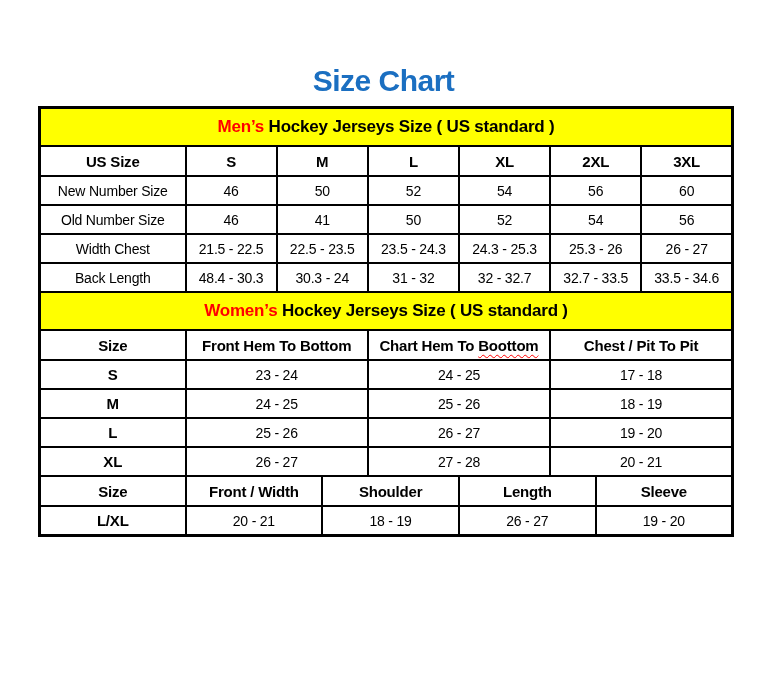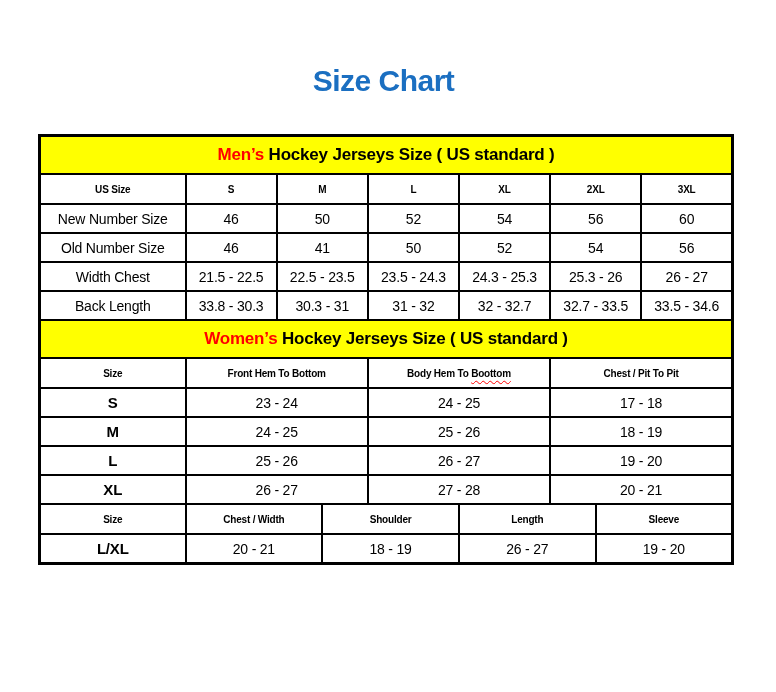--- a/index.html
+++ b/index.html
@@ -13,21 +13,21 @@
   }
   .page-title {
     margin: 64px 9px 0 0;
     text-align: center;
     font-size: 30px;
     font-weight: 700;
     color: var(--title_blue, #1b6fc1);
     letter-spacing: -0.5px;
   }
   .chart-wrap {
-    margin: 36px 42px 0 38px;
+    margin: 8px 42px 0 38px;
   }
   table.size-chart {
     width: 696px;
     border-collapse: collapse;
     table-layout: fixed;
     border: 3px solid var(--border_black, #000);
     letter-spacing: -0.2px;
   }
   table.size-chart td {
     border: 2px solid var(--border_black, #000);
@@ -40,21 +40,21 @@
   }
   tr.band td {
     background: var(--band_yellow, #ffff00);
     height: 36px;
     font-size: 17px;
     font-weight: 700;
   }
   .accent { color: var(--accent_red, #ff0000); }
   tr.head td {
     height: 28px;
-    font-size: 10px;
+    font-size: 15px;
     font-weight: 700;
   }
   tr.data td {
     height: 27px;
     font-size: 14px;
     font-weight: 400;
   }
   tr.data td.szlbl {
     font-weight: 700;
     font-size: 15px;
@@ -125,35 +125,35 @@
       <td>Width Chest</td>
       <td colspan="2">21.5 - 22.5</td>
       <td colspan="2">22.5 - 23.5</td>
       <td colspan="2">23.5 - 24.3</td>
       <td colspan="2">24.3 - 25.3</td>
       <td colspan="2">25.3 - 26</td>
       <td colspan="2">26 - 27</td>
     </tr>
     <tr class="data">
       <td>Back Length</td>
-      <td colspan="2">33.8 - 30.3</td>
-      <td colspan="2">30.3 - 31</td>
+      <td colspan="2">48.4 - 30.3</td>
+      <td colspan="2">30.3 - 24</td>
       <td colspan="2">31 - 32</td>
       <td colspan="2">32 - 32.7</td>
       <td colspan="2">32.7 - 33.5</td>
       <td colspan="2">33.5 - 34.6</td>
     </tr>
 
     <tr class="band">
       <td colspan="13"><span class="accent">Women’s</span><span> Hockey Jerseys Size ( US standard )</span></td>
     </tr>
     <tr class="head">
       <td>Size</td>
       <td colspan="4">Front Hem To Bottom</td>
-      <td colspan="4"><span>Body Hem To </span><span class="wavy">Boottom</span></td>
+      <td colspan="4"><span>Chart Hem To </span><span class="wavy">Boottom</span></td>
       <td colspan="4">Chest / Pit To Pit</td>
     </tr>
     <tr class="data">
       <td class="szlbl">S</td>
       <td colspan="4">23 - 24</td>
       <td colspan="4">24 - 25</td>
       <td colspan="4">17 - 18</td>
     </tr>
     <tr class="data">
       <td class="szlbl">M</td>
@@ -169,21 +169,21 @@
     </tr>
     <tr class="data">
       <td class="szlbl">XL</td>
       <td colspan="4">26 - 27</td>
       <td colspan="4">27 - 28</td>
       <td colspan="4">20 - 21</td>
     </tr>
 
     <tr class="head">
       <td>Size</td>
-      <td colspan="3">Chest / Width</td>
+      <td colspan="3">Front / Width</td>
       <td colspan="3">Shoulder</td>
       <td colspan="3">Length</td>
       <td colspan="3">Sleeve</td>
     </tr>
     <tr class="data">
       <td class="szlbl">L/XL</td>
       <td colspan="3">20 - 21</td>
       <td colspan="3">18 - 19</td>
       <td colspan="3">26 - 27</td>
       <td colspan="3">19 - 20</td>

